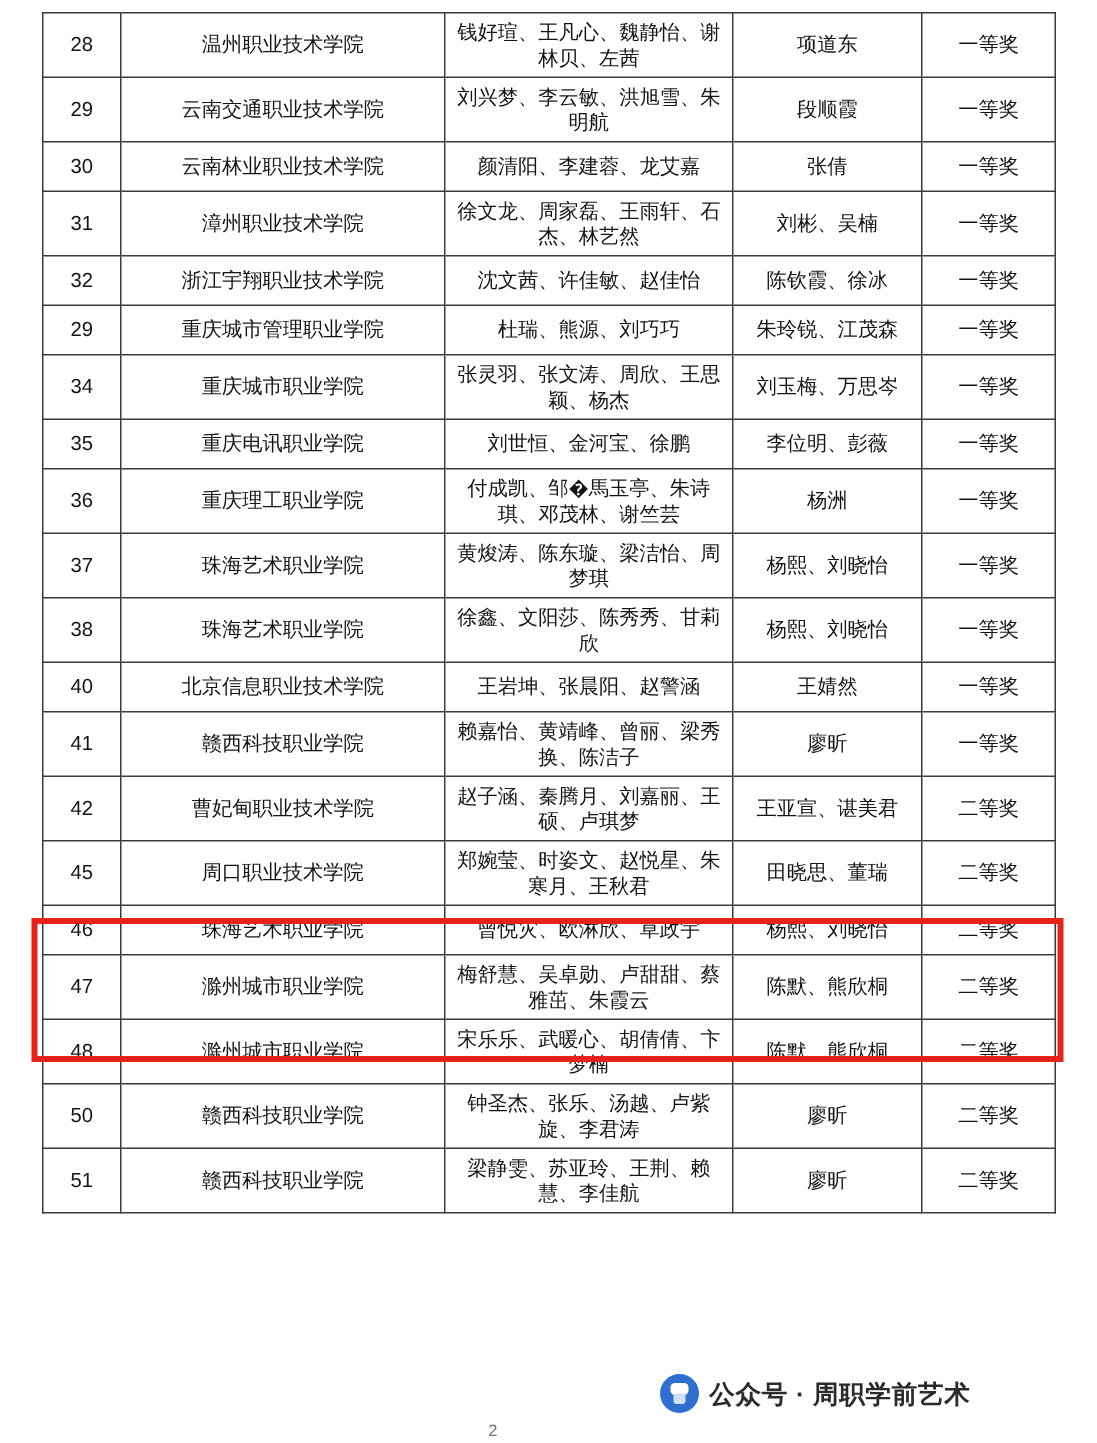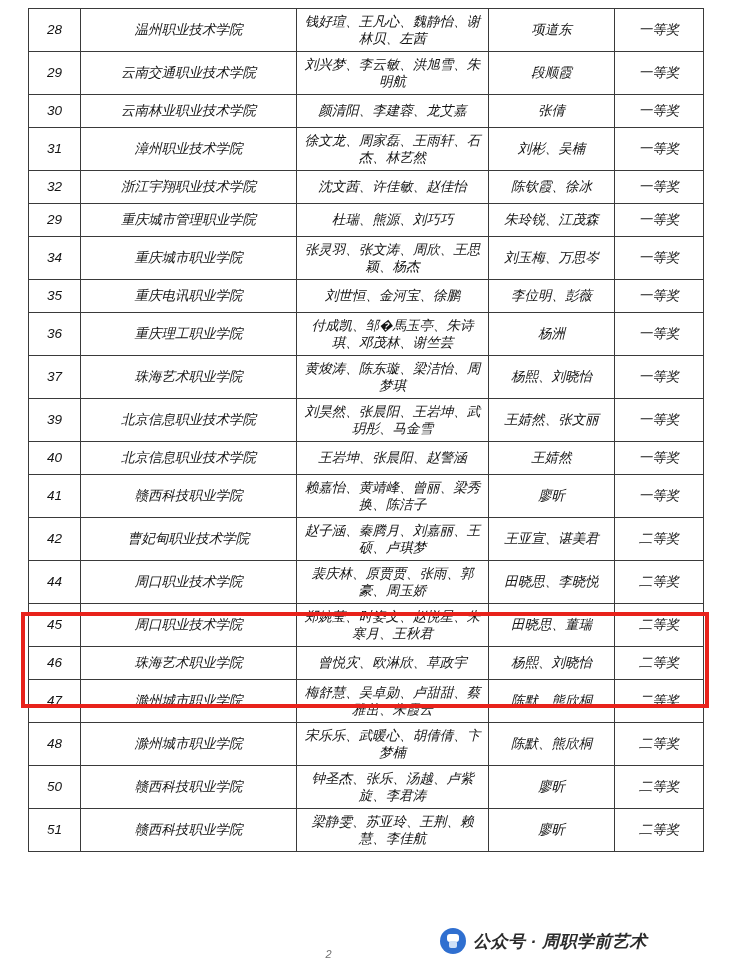--- a/index.html
+++ b/index.html
@@ -14,21 +14,20 @@
     color: #1a1a1a;
     position: relative;
     overflow: hidden;
   }
   .page {
     position: relative;
     width: 657px;
     height: 962px;
     box-sizing: border-box;
     padding: 8px 28px 0 28px;
-    font-style: italic;
   }
   table.award-table {
     border-collapse: collapse;
     width: 675px;
     table-layout: fixed;
   }
   table.award-table td {
     border: 1px solid #3a3a3a;
     text-align: center;
     vertical-align: middle;
@@ -71,21 +70,21 @@
     bottom: 2px;
     text-align: center;
     font-size: 11px;
     color: #707070;
   }
 
   
   .watermark {
     position: absolute;
     right: 10px;
-    bottom: 8px;
+    bottom: 20px;
     display: flex;
     align-items: center;
     gap: 7px;
     z-index: 7;
   }
   .wm-logo {
     width: 26px;
     height: 26px;
     border-radius: 50%;
     background: #2f6fd0;
@@ -198,24 +197,24 @@
           <td>一等奖</td>
         </tr>
         <tr class="row-h1">
           <td>37</td>
           <td>珠海艺术职业学院</td>
           <td class="cell-names">黄焌涛、陈东璇、梁洁怡、周梦琪</td>
           <td>杨熙、刘晓怡</td>
           <td>一等奖</td>
         </tr>
         <tr class="row-h1">
-          <td>39</td>
-          <td>北京信息职业技术学院</td>
-          <td class="cell-names">刘昊然、张晨阳、王岩坤、武玥彤、马金雪</td>
-          <td>王婧然、张文丽</td>
+          <td>38</td>
+          <td>珠海艺术职业学院</td>
+          <td class="cell-names">徐鑫、文阳莎、陈秀秀、甘莉欣</td>
+          <td>杨熙、刘晓怡</td>
           <td>一等奖</td>
         </tr>
         <tr class="row-h3">
           <td>40</td>
           <td>北京信息职业技术学院</td>
           <td class="cell-names">王岩坤、张晨阳、赵警涵</td>
           <td>王婧然</td>
           <td>一等奖</td>
         </tr>
         <tr class="row-h1">
@@ -226,27 +225,20 @@
           <td>一等奖</td>
         </tr>
         <tr class="row-h1">
           <td>42</td>
           <td>曹妃甸职业技术学院</td>
           <td class="cell-names">赵子涵、秦腾月、刘嘉丽、王硕、卢琪梦</td>
           <td>王亚宣、谌美君</td>
           <td>二等奖</td>
         </tr>
         <tr class="row-h1">
-          <td>44</td>
-          <td>周口职业技术学院</td>
-          <td class="cell-names">裴庆林、原贾贾、张雨、郭豪、周玉娇</td>
-          <td>田晓思、李晓悦</td>
-          <td>二等奖</td>
-        </tr>
-        <tr class="row-h1">
           <td>45</td>
           <td>周口职业技术学院</td>
           <td class="cell-names">郑婉莹、时姿文、赵悦星、朱寒月、王秋君</td>
           <td>田晓思、董瑞</td>
           <td>二等奖</td>
         </tr>
         <tr class="row-h3">
           <td>46</td>
           <td>珠海艺术职业学院</td>
           <td class="cell-names">曾悦灾、欧淋欣、草政宇</td>

